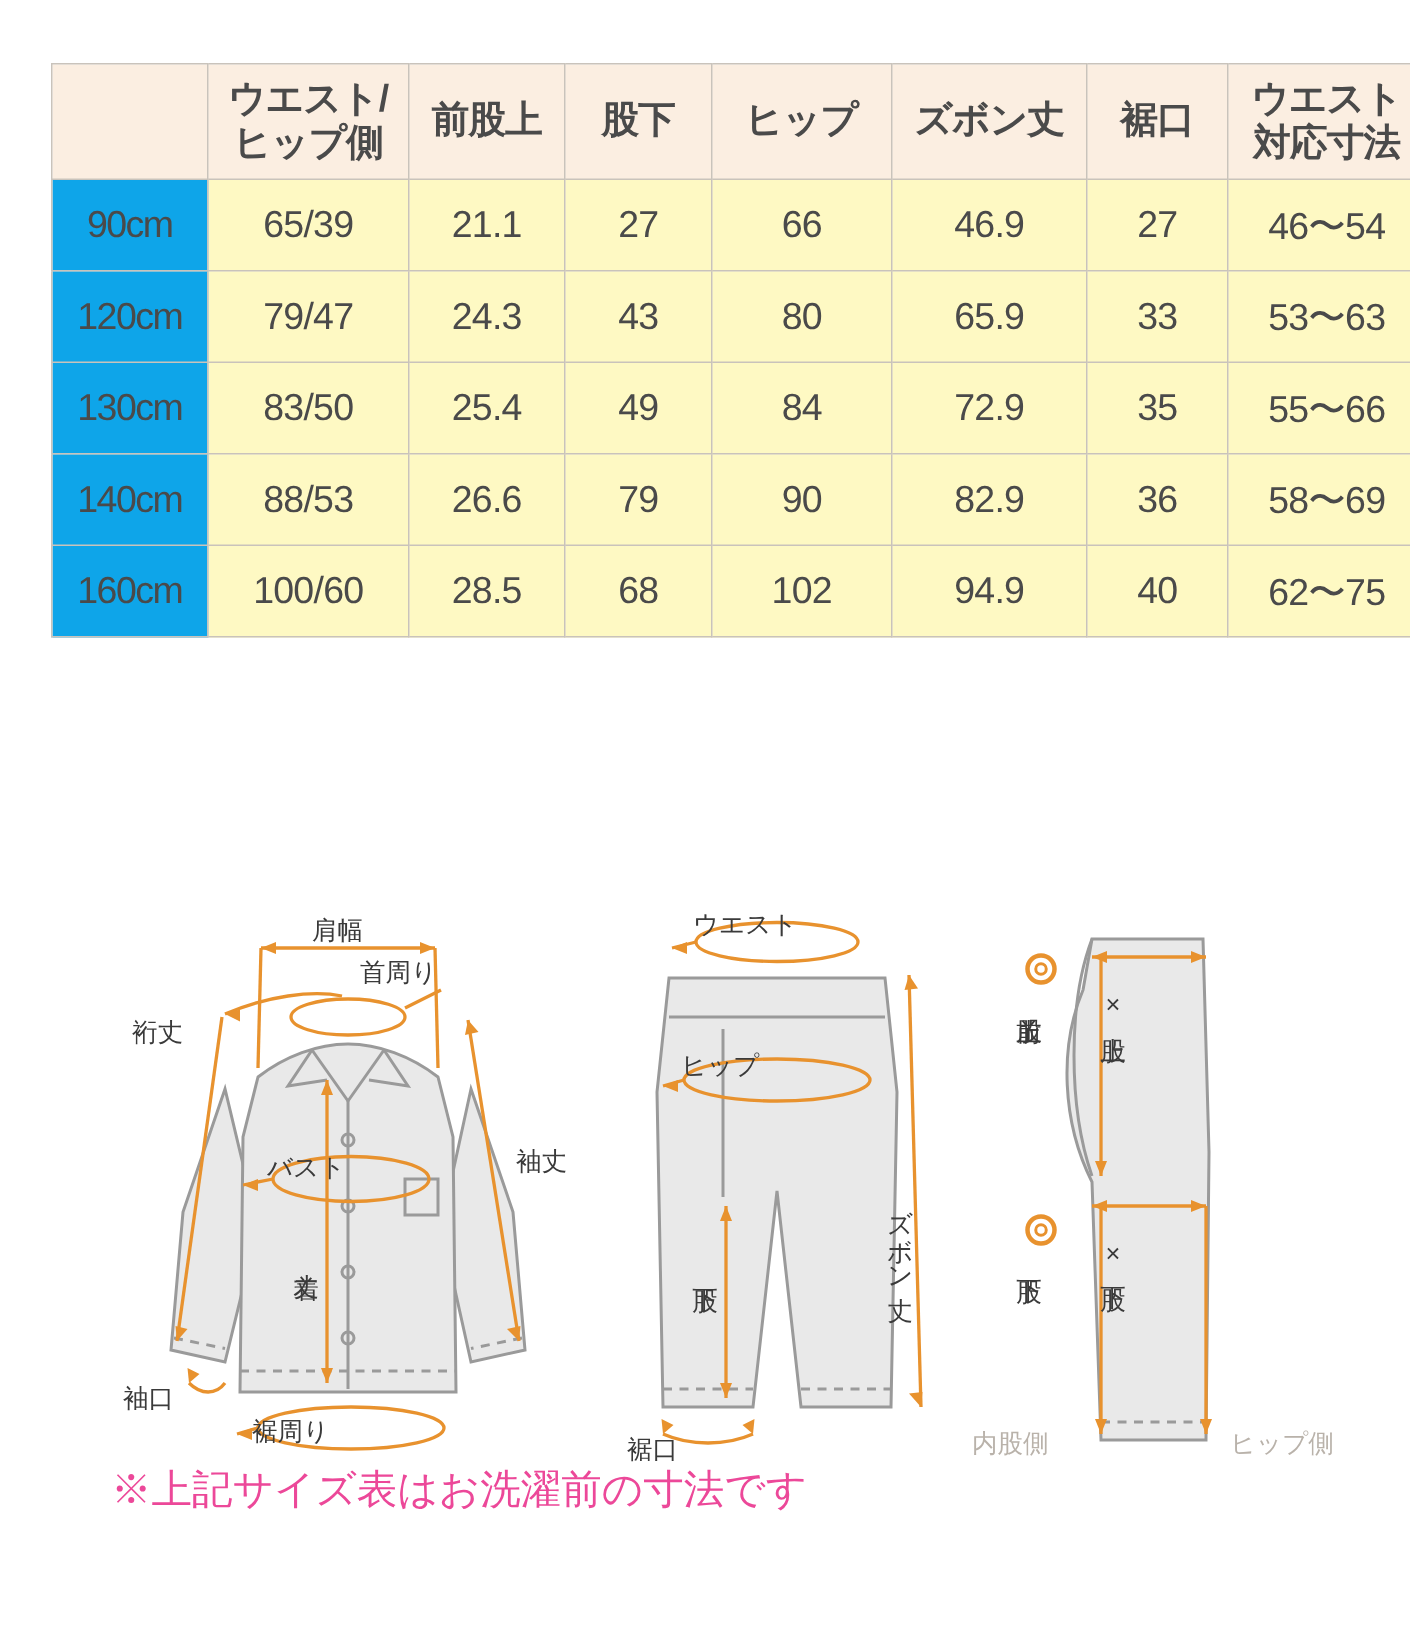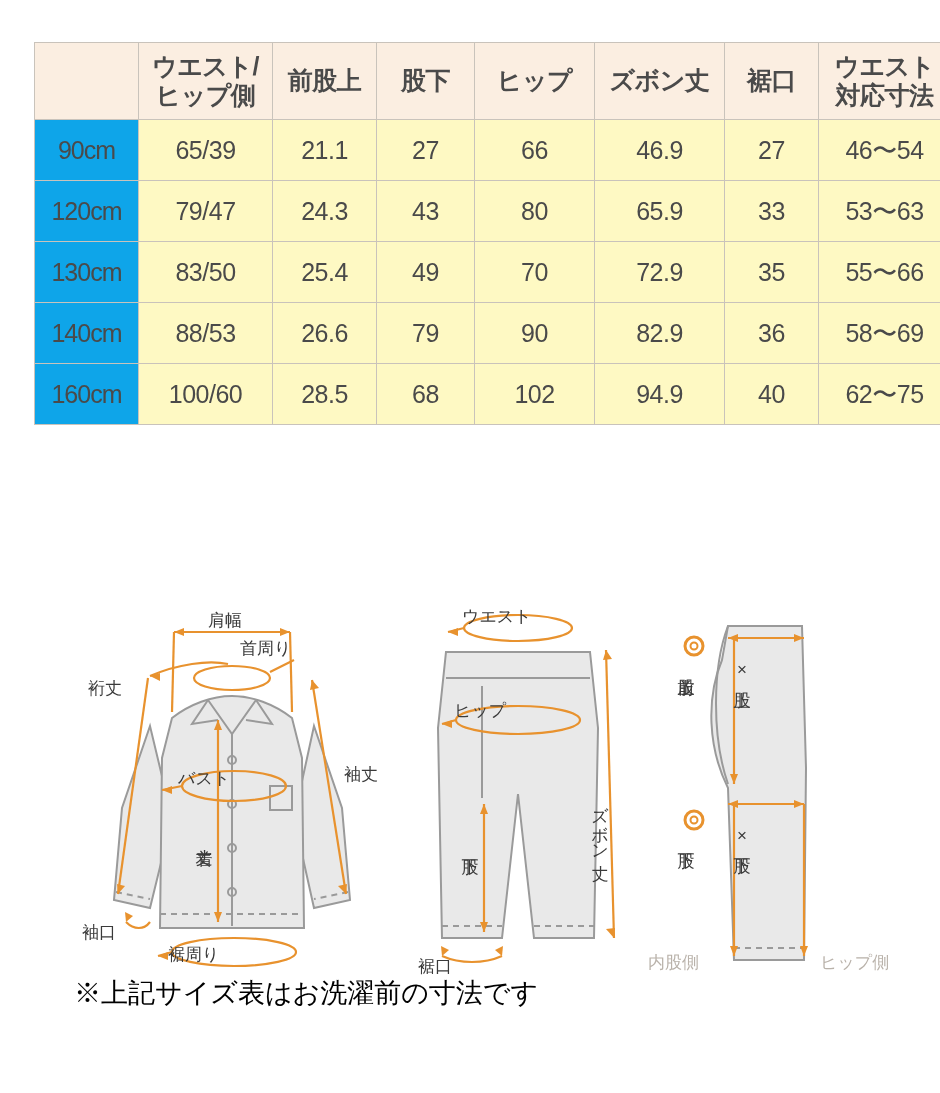--- a/index.html
+++ b/index.html
@@ -84,21 +84,21 @@
     height: 420px;
   }
   .diagram svg {
     display: block;
   }
   .note {
     position: absolute;
     left: 52px;
     top: 975px;
     font-size: 27px;
-    color: #000000;
+    color: #ec4899;
     letter-spacing: 0px;
     font-family: "Liberation Sans", sans-serif;
   }
   .vlabel {
     writing-mode: vertical-rl;
     text-orientation: upright;
   }
 </style>
 </head>
 <body>
@@ -154,21 +154,21 @@
           <td>80</td>
           <td>65.9</td>
           <td>33</td>
           <td>53〜63</td>
         </tr>
         <tr>
           <th>130cm</th>
           <td>83/50</td>
           <td>25.4</td>
           <td>49</td>
-          <td>70</td>
+          <td>84</td>
           <td>72.9</td>
           <td>35</td>
           <td>55〜66</td>
         </tr>
         <tr>
           <th>140cm</th>
           <td>88/53</td>
           <td>26.6</td>
           <td>79</td>
           <td>90</td>

